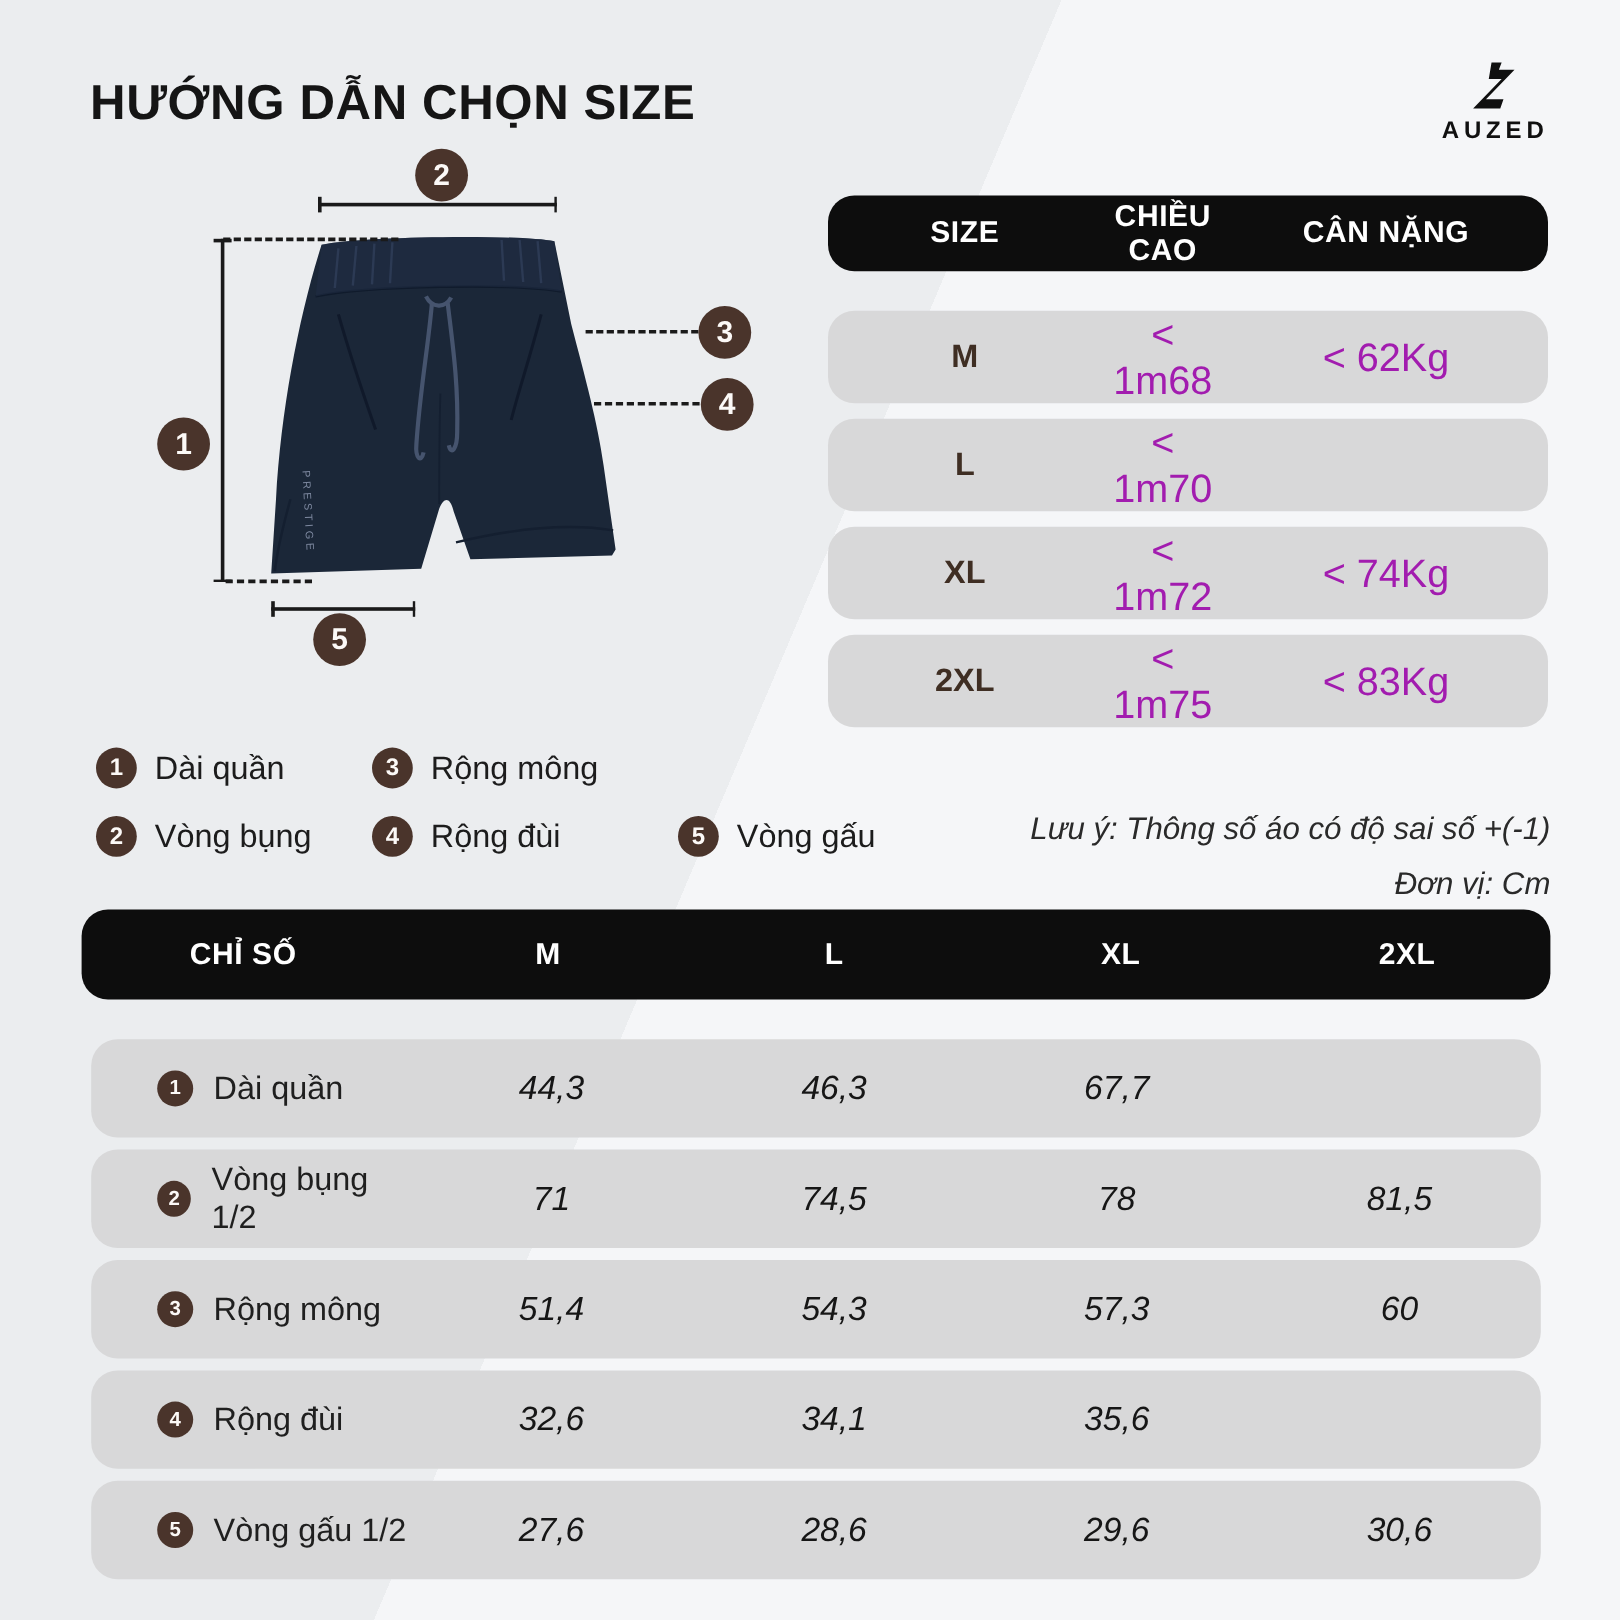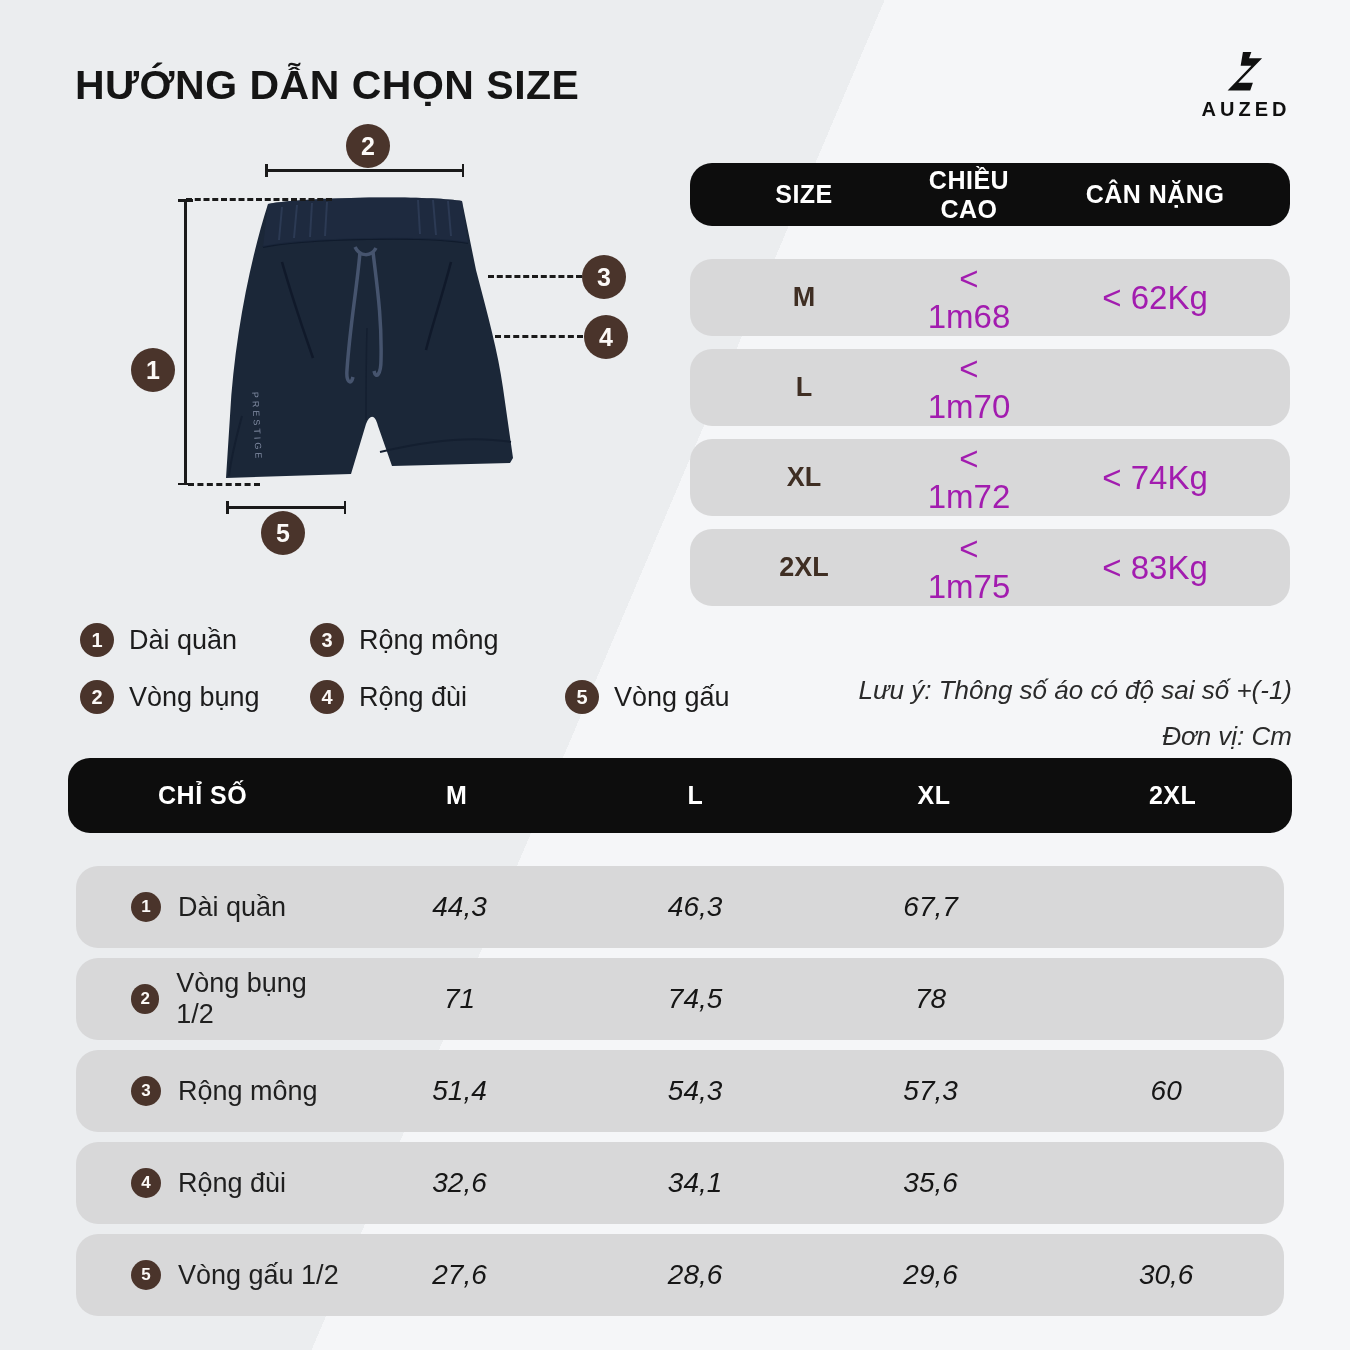--- a/index.html
+++ b/index.html
@@ -236,20 +236,21 @@
       <div class="mt-row">
         <div class="mt-label-cell">
           <div class="badge badge-row">
               <span>2</span>
             </div>
           <span class="mt-label">Vòng bụng 1/2</span>
         </div>
         <span class="mt-val">71</span>
         <span class="mt-val">74,5</span>
         <span class="mt-val">78</span>
+        <span class="mt-val">81,5</span>
       </div>
 
       <div class="mt-row">
         <div class="mt-label-cell">
           <div class="badge badge-row">
               <span>3</span>
             </div>
           <span class="mt-label">Rộng mông</span>
         </div>
         <span class="mt-val">51,4</span>

